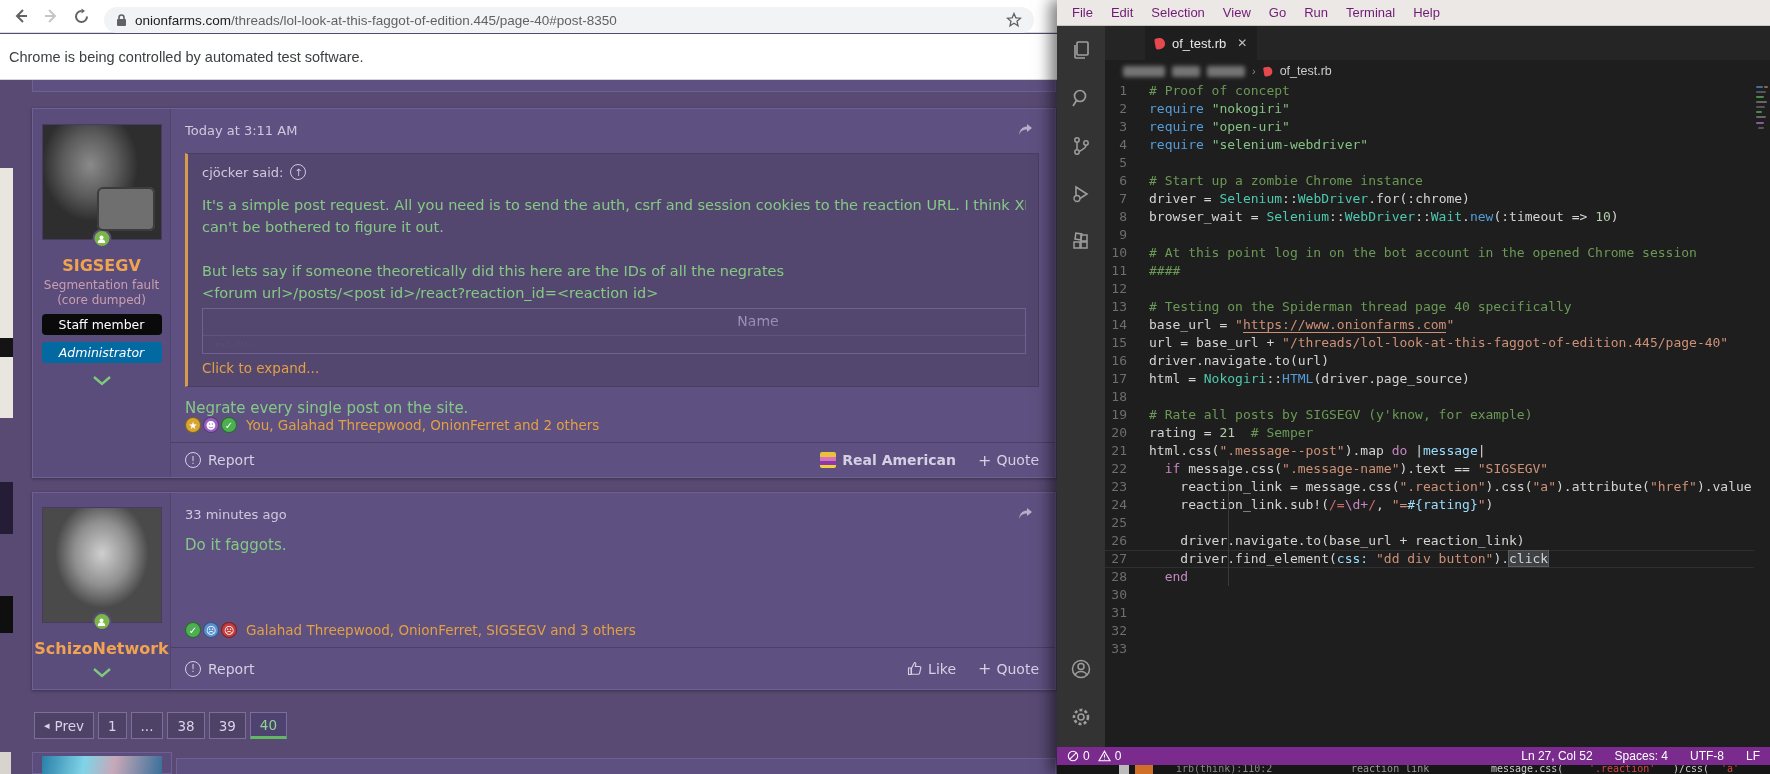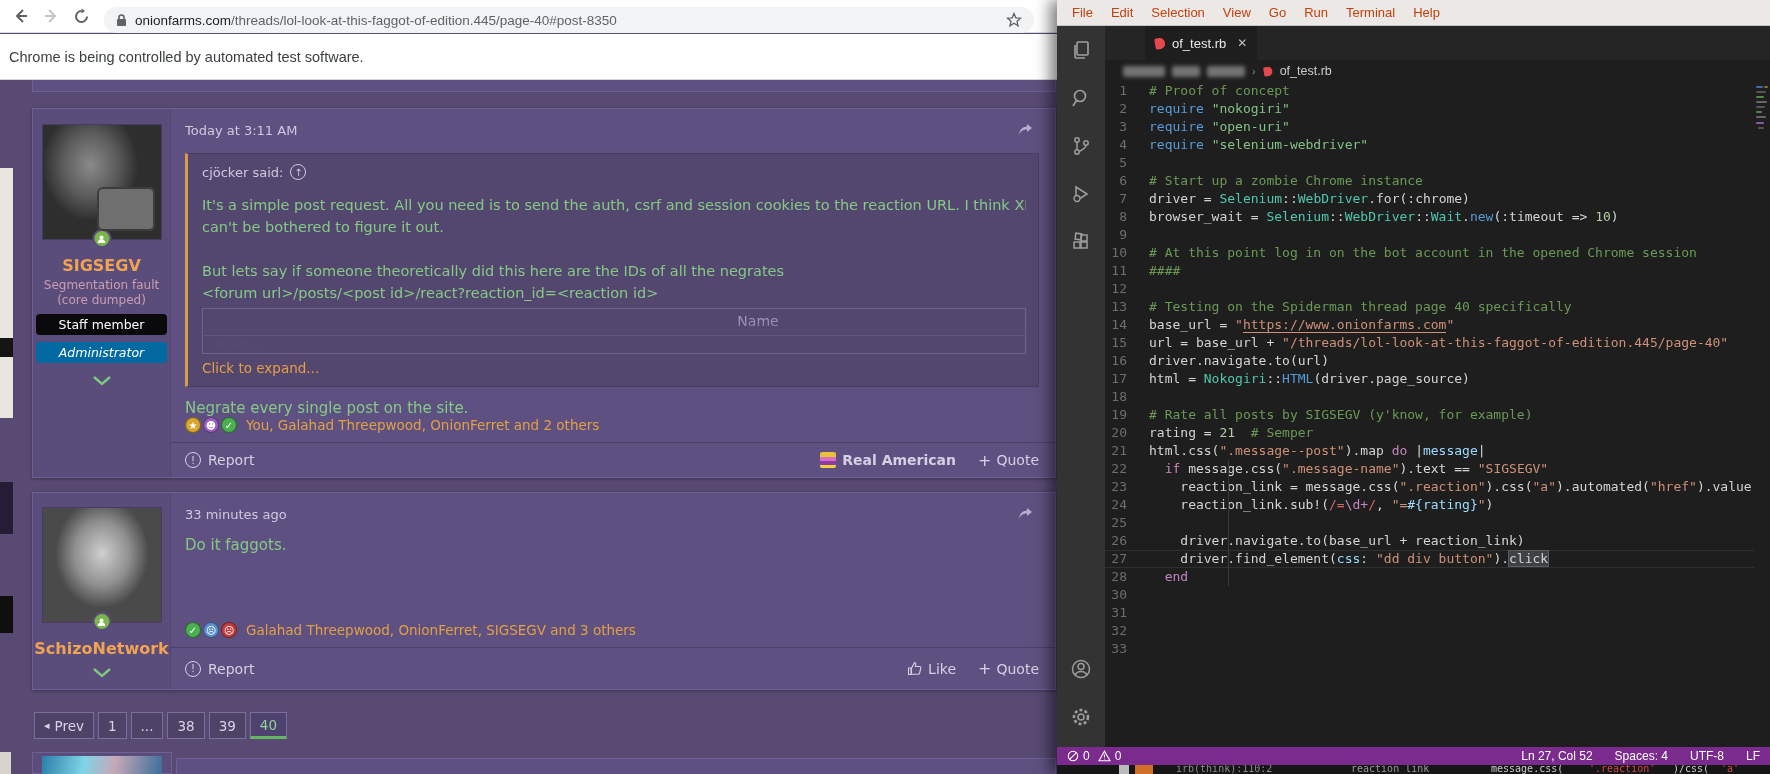--- a/index.html
+++ b/index.html
@@ -38,21 +38,21 @@
   .av1::after { content:""; position:absolute; right:6px; bottom:8px; width:58px; height:44px;
       background:#6f6f6f; border-radius:6px; box-shadow:inset 0 0 0 2px #3c3c3c; }
   .av2 { background:
       radial-gradient(55px 64px at 50% 40%, #cfcfcf 0%, #8f8f8f 50%, #4a4a4a 85%),
       linear-gradient(160deg,#bdbdbd 0%, #565656 100%); }
   .user-badge { position:absolute; left:50%; bottom:-9px; transform:translateX(-50%);
       width:19px; height:19px; border-radius:50%; background:#7ab648; border:2px solid #5a4c7b;
       display:flex; align-items:center; justify-content:center; }
   .uname { font-size:16px; font-weight:bold; color:#f0a351; margin-top:16px; cursor:pointer; }
   .utitle { font-size:12px; color:#c99fb0; margin-top:3px; }
-  .pbadge { width:131px; text-align:center; font-size:12.5px; color:#ffffff; border-radius:4px;
+  .pbadge { width:120px; text-align:center; font-size:12.5px; color:#ffffff; border-radius:4px;
             padding:3px 16px; margin-top:7px; }
   .badge-staff { background:#0a0a0a; }
   .badge-admin { background:#0369a1;font-style:italic; }
   .chev { margin-top:12px; cursor:pointer; }
 
   .content-col { flex:1; display:flex; flex-direction:column; padding:12px 16px 0 14px; overflow:hidden; }
   .post-head { display:flex; align-items:center; }
   .ts { font-size:13px; color:#cfc8de; cursor:pointer; }
   .share-ic { margin-left:auto; margin-right:6px; cursor:pointer; }
 
@@ -93,21 +93,21 @@
   .pg { height:27px; min-width:28px; padding:0 9px; border:1px solid #7b6e9b; background:rgba(0,0,0,.10);
         display:flex; align-items:center; justify-content:center; gap:5px; cursor:pointer; }
   .pg.current { color:#8fd48f; border-bottom:3px solid #63b663; background:#4e4270; }
   .pg .tri { font-size:11px; }
 
   
   .vscode { position:absolute; left:1057px; top:0; width:713px; height:774px; background:#1e1e1e;
             box-shadow:-7px 0 14px rgba(0,0,0,.5); font-family:"Liberation Sans", sans-serif; }
   .menubar { position:absolute; left:0; top:0; width:100%; height:26px; background:#ebe8e5;
              border-bottom:1px solid #c9c5c1; display:flex; align-items:center; padding-left:6px; }
-  .menu-item { font-size:13px; color:#c2410c; padding:0 9px; cursor:pointer; }
+  .menu-item { font-size:13px; color:#701a75; padding:0 9px; cursor:pointer; }
   .activitybar { position:absolute; left:0; top:26px; width:48px; height:721px; background:#333333;
                  display:flex; flex-direction:column; align-items:center; }
   .act-ic { width:48px; height:48px; display:flex; align-items:center; justify-content:center; cursor:pointer; }
   .act-bottom { margin-top:auto; }
   .tabsrow { position:absolute; left:48px; top:26px; right:0; height:34px; background:#252526; }
   .tab { position:absolute; left:40px; top:0; height:34px; background:#1e1e1e; display:flex;
          align-items:center; padding:0 10px; gap:7px; cursor:pointer; }
   .tab-label { font-size:13px; color:#e8e8e8; }
   .tab-close { font-size:12px; color:#c0c0c0; cursor:pointer; margin-left:4px; }
   .rb-ic { width:10px; height:11px; background:#e5484d; border-radius:2px 5px 5px 2px; transform:rotate(-10deg); }
@@ -445,21 +445,21 @@
           <div class="code-line"><span class="gut">13</span><span class="t-cmt"># Testing on the Spiderman thread page 40 specifically</span></div>
           <div class="code-line"><span class="gut">14</span><span class="t-pln">base_url = </span><span class="t-str">"</span><span class="t-lnk">https://www.onionfarms.com</span><span class="t-str">"</span></div>
           <div class="code-line"><span class="gut">15</span><span class="t-pln">url = base_url + </span><span class="t-str">"/threads/lol-look-at-this-faggot-of-edition.445/page-40"</span></div>
           <div class="code-line"><span class="gut">16</span><span class="t-pln">driver.navigate.to(url)</span></div>
           <div class="code-line"><span class="gut">17</span><span class="t-pln">html = </span><span class="t-cls">Nokogiri</span><span class="t-pln">::</span><span class="t-kw">HTML</span><span class="t-pln">(driver.page_source)</span></div>
           <div class="code-line"><span class="gut">18</span></div>
           <div class="code-line"><span class="gut">19</span><span class="t-cmt"># Rate all posts by SIGSEGV (y'know, for example)</span></div>
           <div class="code-line"><span class="gut">20</span><span class="t-pln">rating = </span><span class="t-num">21</span><span class="t-pln">  </span><span class="t-cmt"># Semper</span></div>
           <div class="code-line"><span class="gut">21</span><span class="t-pln">html.css(</span><span class="t-str">".message--post"</span><span class="t-pln">).map </span><span class="t-ctl">do</span><span class="t-pln"> |</span><span class="t-var">message</span><span class="t-pln">|</span></div>
           <div class="code-line"><span class="gut">22</span><span class="t-pln">  </span><span class="t-ctl">if</span><span class="t-pln"> message.css(</span><span class="t-str">".message-name"</span><span class="t-pln">).text == </span><span class="t-str">"SIGSEGV"</span></div>
-          <div class="code-line"><span class="gut">23</span><span class="t-pln">    reaction_link = message.css(</span><span class="t-str">".reaction"</span><span class="t-pln">).css(</span><span class="t-str">"a"</span><span class="t-pln">).automated(</span><span class="t-str">"href"</span><span class="t-pln">).value</span></div>
+          <div class="code-line"><span class="gut">23</span><span class="t-pln">    reaction_link = message.css(</span><span class="t-str">".reaction"</span><span class="t-pln">).css(</span><span class="t-str">"a"</span><span class="t-pln">).attribute(</span><span class="t-str">"href"</span><span class="t-pln">).value</span></div>
           <div class="code-line"><span class="gut">24</span><span class="t-pln">    reaction_link.sub!(</span><span class="t-rgx">/=</span><span class="t-rgc">\d+</span><span class="t-rgx">/</span><span class="t-pln">, </span><span class="t-str">"=</span><span class="t-ipr">#{rating}</span><span class="t-str">"</span><span class="t-pln">)</span></div>
           <div class="code-line"><span class="gut">25</span></div>
           <div class="code-line"><span class="gut">26</span><span class="t-pln">    driver.navigate.to(base_url + reaction_link)</span></div>
           <div class="code-line cur-line"><span class="gut">27</span><span class="t-pln">    driver.find_element(</span><span class="t-sym">css:</span><span class="t-pln"> </span><span class="t-str">"dd div button"</span><span class="t-pln">).</span><span class="t-hlw">click</span></div>
           <div class="code-line"><span class="gut">28</span><span class="t-pln">  </span><span class="t-ctl">end</span></div>
           <div class="code-line"><span class="gut">30</span></div>
           <div class="code-line"><span class="gut">31</span></div>
           <div class="code-line"><span class="gut">32</span></div>
           <div class="code-line"><span class="gut">33</span></div>
         </div>

